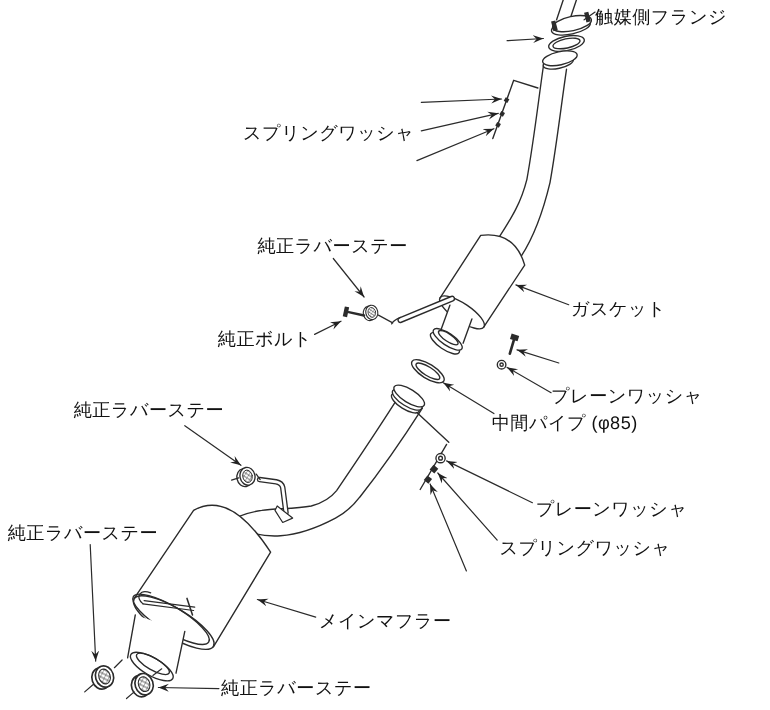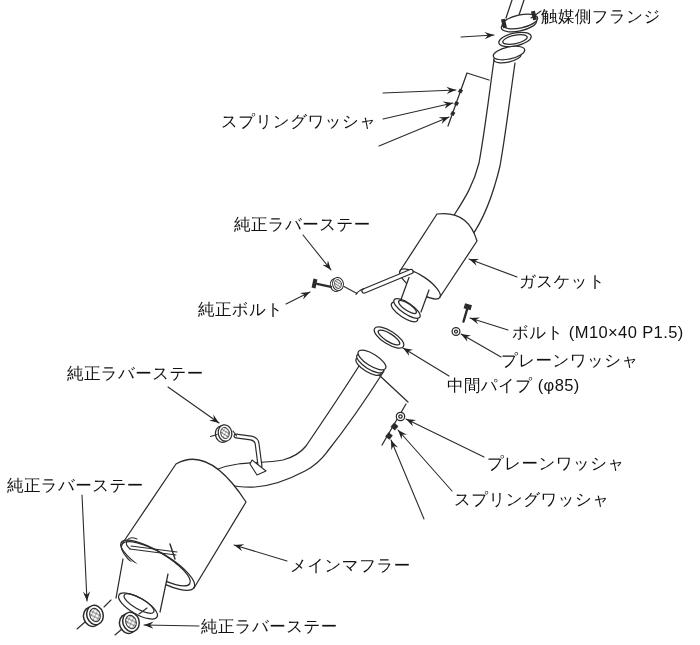--- a/index.html
+++ b/index.html
@@ -148,21 +148,20 @@
     <path d="M287,561 L234,545" marker-end="url(#arw)"></path>
     <path d="M199,626 L144,625" marker-end="url(#arw)"></path>
   </g>
 </svg>
 
   <div class="lbl" style="left:541px;top:7px">触媒側フランジ</div>
   <div class="lbl" style="left:221px;top:112px">スプリングワッシャ</div>
   <div class="lbl" style="left:234px;top:215px">純正ラバーステー</div>
   <div class="lbl" style="left:519px;top:272px">ガスケット</div>
   <div class="lbl" style="left:198px;top:300px">純正ボルト</div>
-  <div class="lbl" style="left:512px;top:323px">ボルト (M10×40 P1.5)</div>
   <div class="lbl" style="left:501px;top:351px">プレーンワッシャ</div>
   <div class="lbl" style="left:447px;top:376px">中間パイプ (φ85)</div>
   <div class="lbl" style="left:67px;top:364px">純正ラバーステー</div>
   <div class="lbl" style="left:487px;top:454px">プレーンワッシャ</div>
   <div class="lbl" style="left:454px;top:490px">スプリングワッシャ</div>
   <div class="lbl" style="left:7px;top:476px">純正ラバーステー</div>
   <div class="lbl" style="left:290px;top:556px">メインマフラー</div>
   <div class="lbl" style="left:201px;top:617px">純正ラバーステー</div>
 </div>
 

